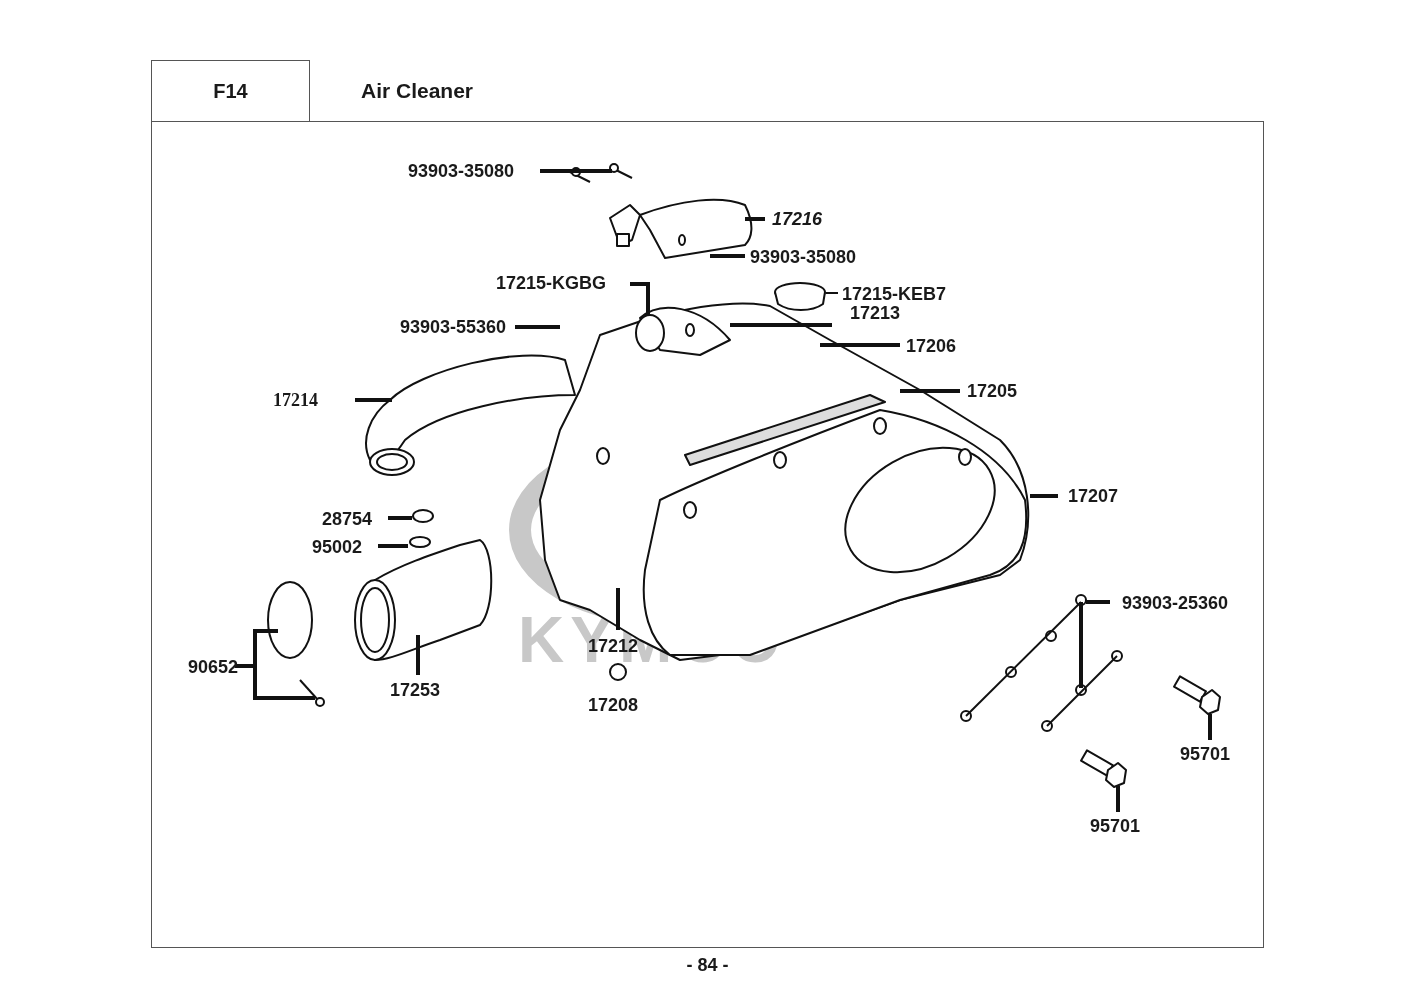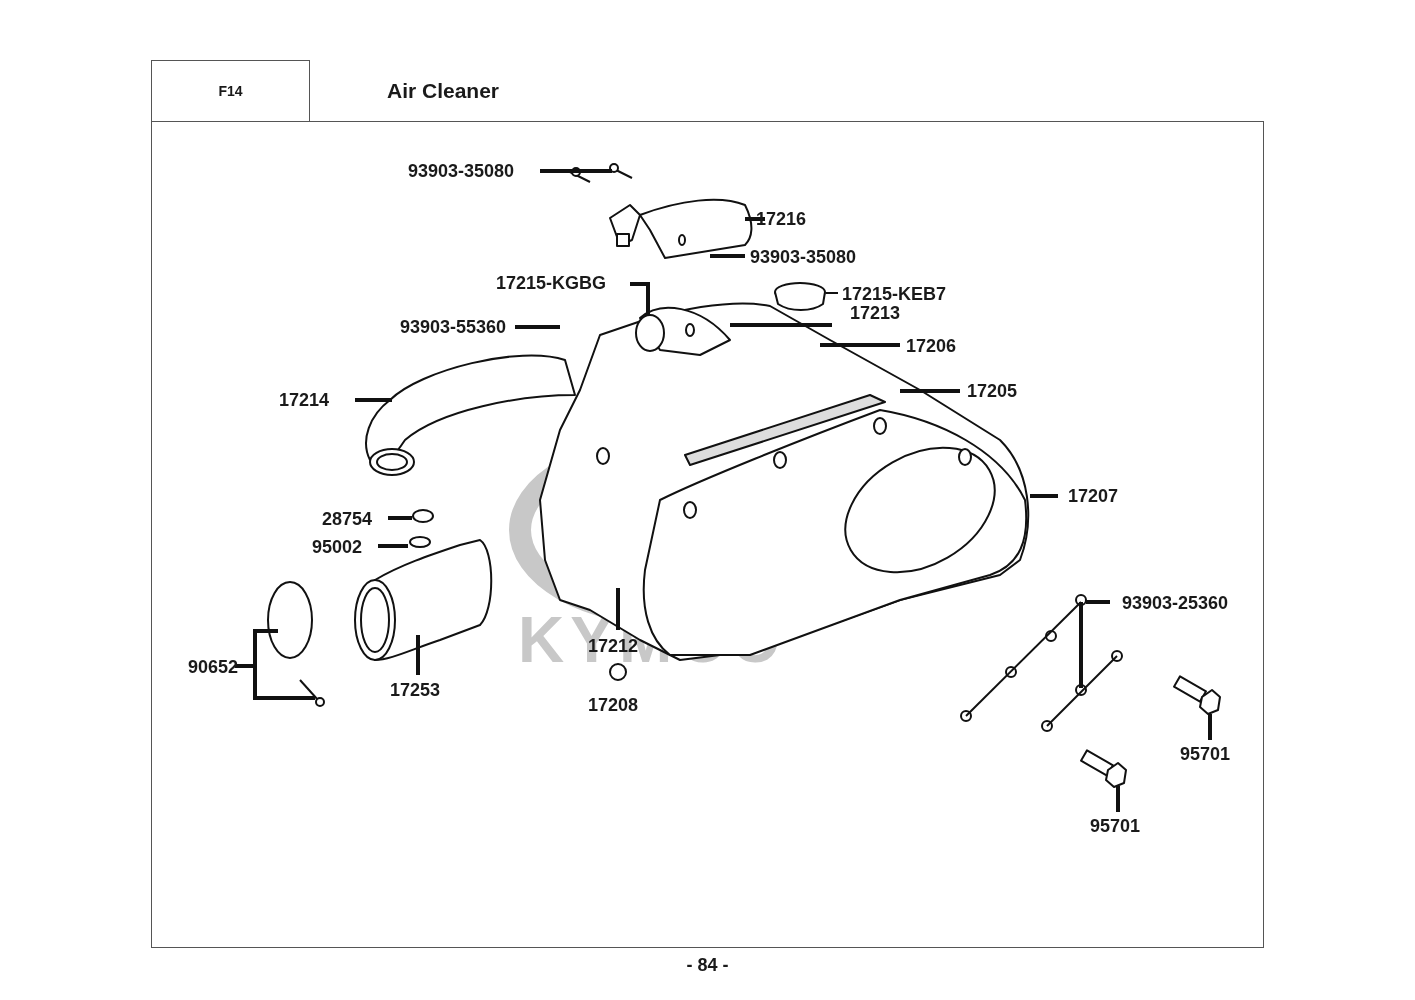--- a/index.html
+++ b/index.html
@@ -1,18 +1,18 @@
 <!DOCTYPE html>
 <html><head>
 <meta charset="utf-8">
 <style>
   html,body{margin:0;padding:0;background:#ffffff;}
   body{width:1415px;height:1000px;position:relative;overflow:hidden;font-family:"Liberation Sans",sans-serif;color:#1a1a1a;}
-  .hdr-code{position:absolute;left:151px;top:60px;width:158px;height:61px;border:1px solid #555;border-right:none;border-bottom:none;box-sizing:border-box;display:flex;align-items:center;justify-content:center;font-weight:bold;font-size:14px;}
-  .hdr-title{position:absolute;left:309px;top:60px;width:955px;height:61px;border-left:1px solid #555;box-sizing:border-box;display:flex;align-items:center;padding-left:77px;font-weight:bold;font-size:21px;}
+  .hdr-code{position:absolute;left:151px;top:60px;width:158px;height:61px;border:1px solid #555;border-right:none;border-bottom:none;box-sizing:border-box;display:flex;align-items:center;justify-content:center;font-weight:bold;font-size:20px;}
+  .hdr-title{position:absolute;left:309px;top:60px;width:955px;height:61px;border-left:1px solid #555;box-sizing:border-box;display:flex;align-items:center;padding-left:51px;font-weight:bold;font-size:21px;}
   .frame{position:absolute;left:151px;top:121px;width:1113px;height:827px;border:1px solid #555;box-sizing:border-box;}
   .diagram{position:absolute;left:0;top:0;width:1415px;height:1000px;}
   .lbl{position:absolute;font-weight:bold;font-size:18px;white-space:nowrap;line-height:1;}
   .page-num{position:absolute;left:0;width:1415px;top:955px;text-align:center;font-weight:bold;font-size:18px;}
   .wm{fill:#c8c8c8;}
 </style>
 </head>
 <body>
 
 <div class="hdr-code">
@@ -132,28 +132,28 @@
     <line x1="618" y1="588" x2="618" y2="630"></line>
     <polyline points="235,666 255,666 255,631 278,631"></polyline>
     <polyline points="255,666 255,698 315,698"></polyline>
     <line x1="418" y1="635" x2="418" y2="675"></line>
     <line x1="1210" y1="714" x2="1210" y2="740"></line>
     <line x1="1118" y1="786" x2="1118" y2="812"></line>
   </g>
 </svg>
 
 <div class="lbl" style="left:408px;top:162px;">93903-35080</div>
-<div class="lbl" style="left:756px;top:210px;">17216</div>
+<div class="lbl" style="left:772px;top:210px;font-style:italic;">17216</div>
 <div class="lbl" style="left:750px;top:248px;">93903-35080</div>
 <div class="lbl" style="left:496px;top:274px;">17215-KGBG</div>
 <div class="lbl" style="left:842px;top:285px;">17215-KEB7</div>
 <div class="lbl" style="left:400px;top:318px;">93903-55360</div>
 <div class="lbl" style="left:838px;top:304px;margin-left:12px;">17213</div>
 <div class="lbl" style="left:906px;top:337px;">17206</div>
-<div class="lbl" style="left:279px;top:391px;">17214</div>
+<div class="lbl" style="left:273px;top:391px;font-family:Liberation Serif, serif;">17214</div>
 <div class="lbl" style="left:967px;top:382px;">17205</div>
 <div class="lbl" style="left:1068px;top:487px;">17207</div>
 <div class="lbl" style="left:322px;top:510px;">28754</div>
 <div class="lbl" style="left:312px;top:538px;">95002</div>
 <div class="lbl" style="left:1122px;top:594px;">93903-25360</div>
 <div class="lbl" style="left:588px;top:637px;">17212</div>
 <div class="lbl" style="left:168px;top:658px;margin-left:20px;">90652</div>
 <div class="lbl" style="left:390px;top:681px;text-align:right;">17253</div>
 <div class="lbl" style="left:588px;top:696px;">17208</div>
 <div class="lbl" style="left:1180px;top:745px;">95701</div>

